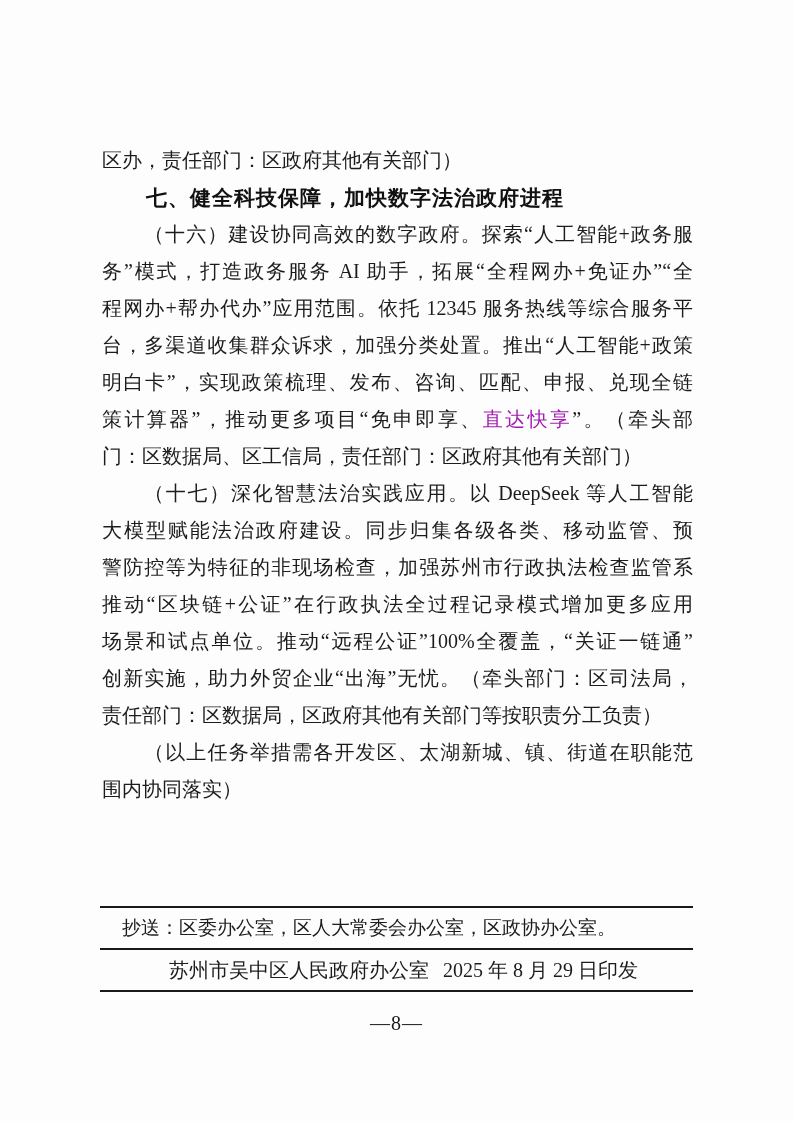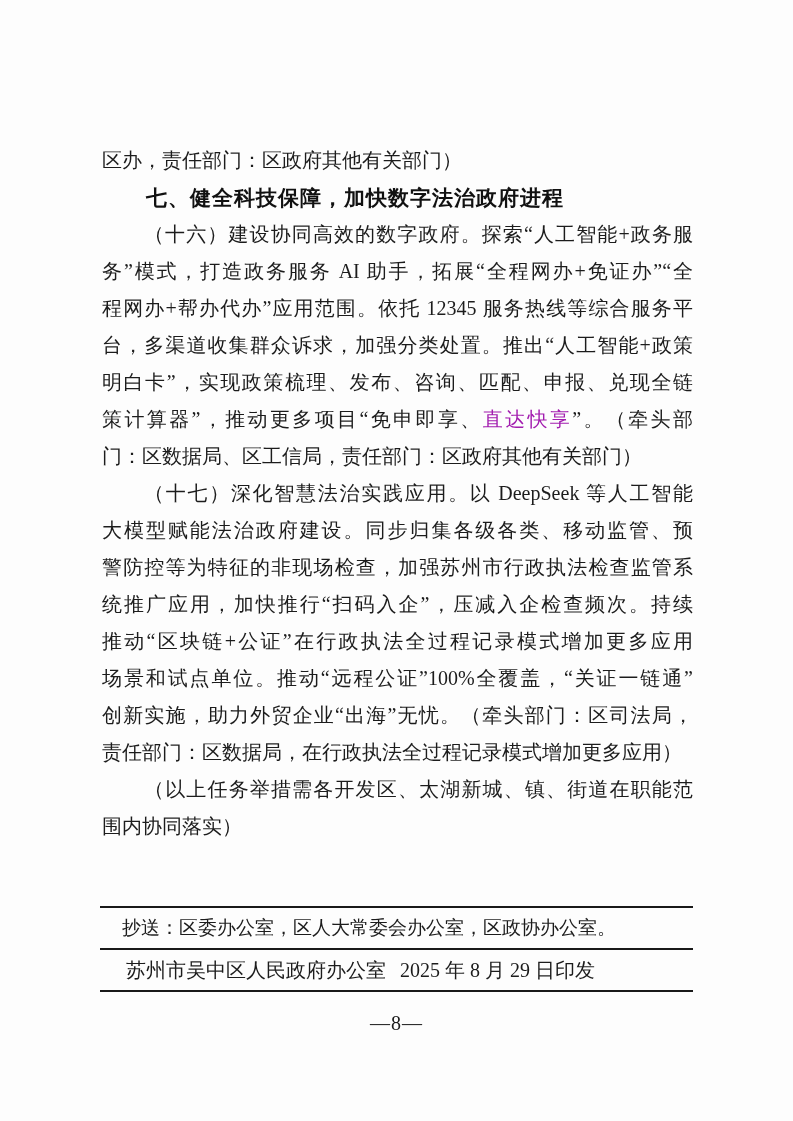--- a/index.html
+++ b/index.html
@@ -57,21 +57,21 @@
     height:40px;
     line-height:40px;
     font-size:19px;
     padding-left:22px;
   }
   .issuer-row{
     height:40px;
     line-height:40px;
     font-size:20px;
     display:flex;
-    justify-content:flex-start;
+    justify-content:center;
     padding:0 12px 0 26px;
     gap:14px;
   }
   
   .page-number{
     position:absolute;
     left:0;top:1012px;
     width:793px;
     text-align:center;
     font-size:20px;
@@ -89,25 +89,24 @@
       <div class="line full indent"><span>（十六）建设协同高效的数字政府。探索“人工智能+政务服</span></div>
       <div class="line full"><span>务”模式，打造政务服务 AI 助手，拓展“全程网办+免证办”“全</span></div>
       <div class="line full"><span>程网办+帮办代办”应用范围。依托 12345 服务热线等综合服务平</span></div>
       <div class="line full"><span>台，多渠道收集群众诉求，加强分类处置。推出“人工智能+政策</span></div>
       <div class="line full"><span>明白卡”，实现政策梳理、发布、咨询、匹配、申报、兑现全链</span></div>
       <div class="line full"><span>策计算器”，推动更多项目“免申即享、</span><span class="faded">直达快享</span><span>”。（牵头部</span></div>
       <div class="line end"><span>门：区数据局、区工信局，责任部门：区政府其他有关部门）</span></div>
       <div class="line full indent"><span>（十七）深化智慧法治实践应用。以 DeepSeek 等人工智能</span></div>
       <div class="line full"><span>大模型赋能法治政府建设。同步归集各级各类、移动监管、预</span></div>
       <div class="line full"><span>警防控等为特征的非现场检查，加强苏州市行政执法检查监管系</span></div>
-      <div class="line full"><span>统推广应用，加快推行“扫码入企”，压减入企检查频次。持续</span></div>
       <div class="line full"><span>推动“区块链+公证”在行政执法全过程记录模式增加更多应用</span></div>
       <div class="line full"><span>场景和试点单位。推动“远程公证”100%全覆盖，“关证一链通”</span></div>
       <div class="line full"><span>创新实施，助力外贸企业“出海”无忧。（牵头部门：区司法局，</span></div>
-      <div class="line end"><span>责任部门：区数据局，在行政执法全过程记录模式增加更多应用）</span></div>
+      <div class="line end"><span>责任部门：区数据局，区政府其他有关部门等按职责分工负责）</span></div>
       <div class="line full indent"><span>（以上任务举措需各开发区、太湖新城、镇、街道在职能范</span></div>
       <div class="line end"><span>围内协同落实）</span></div>
     </div>
 
   <div class="colophon">
     <div class="rule"></div>
     <div class="cc-line">抄送：区委办公室，区人大常委会办公室，区政协办公室。</div>
     <div class="rule"></div>
     <div class="issuer-row">
       <span>苏州市吴中区人民政府办公室</span>

